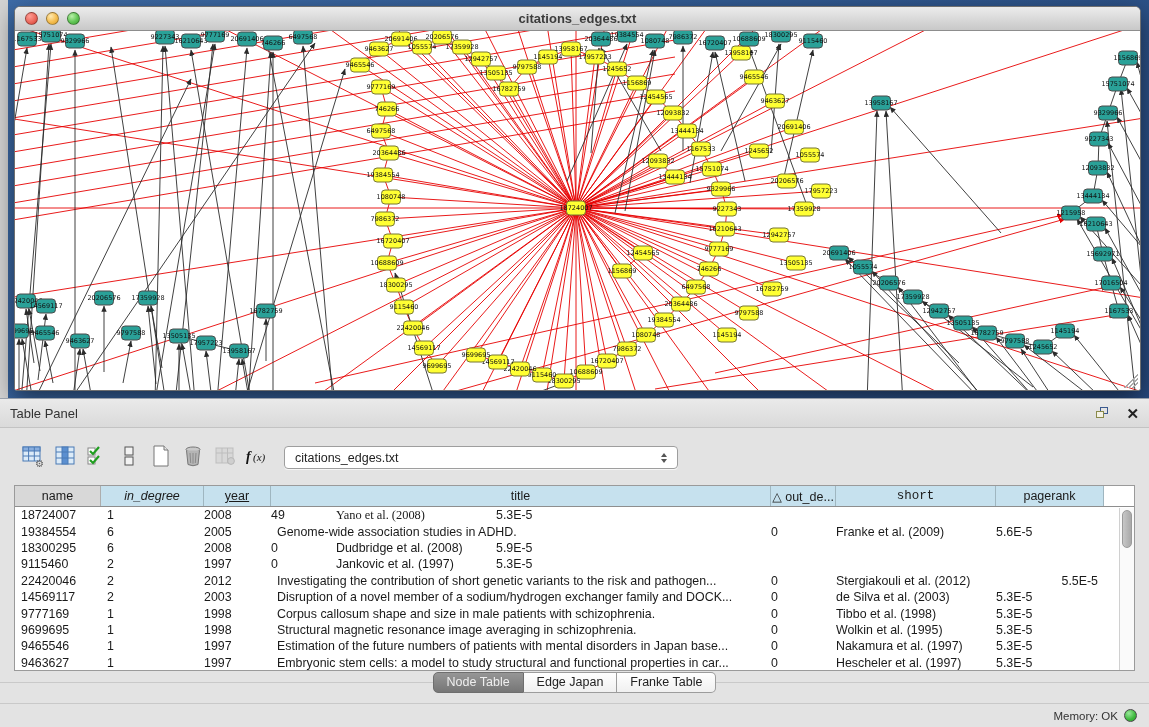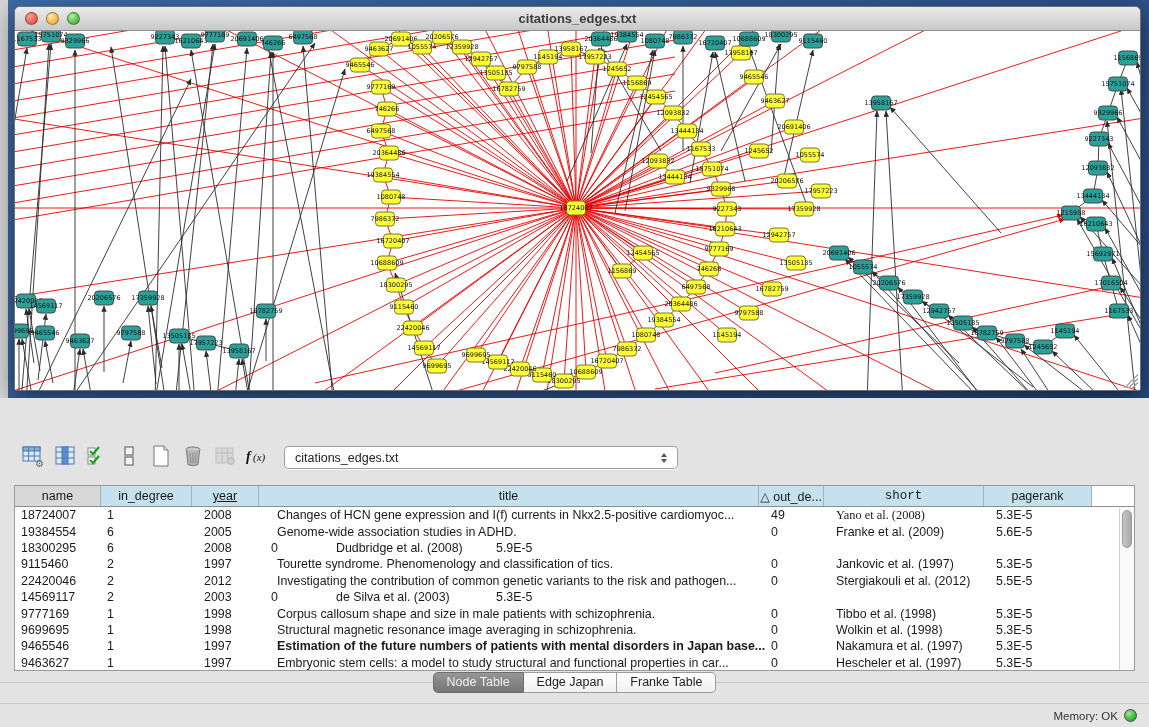--- a/index.html
+++ b/index.html
@@ -643,20 +643,29 @@
             <text x="1104" y="282" text-anchor="middle" class="nlabel">1167533</text>
             <rect x="856.5" y="65" width="19" height="14" rx="3.5" class="nt"></rect>
             <text x="866" y="74" text-anchor="middle" class="nlabel">13958167</text>
           </g>
       </svg>
       <div class="grip"></div>
     </div>
   </div>
 
   <div class="table-panel">
+    <div class="panel-header">
+      <span>Table Panel</span>
+      <span class="spacer"></span>
+      <span class="float-icon">
+          <span class="sq1"></span>
+          <span class="sq2"></span>
+        </span>
+      <span class="close-x">✕</span>
+    </div>
 
     <div class="toolbar">
       <div id="tb-buttons">
           <button class="tb-btn" style="left: 6px;"><svg width="22" height="22" viewBox="0 0 22 22">
               <rect x="1" y="2" width="17" height="14" fill="#dcebf8" stroke="#4a7ab5"></rect>
               <rect x="1" y="2" width="17" height="4" fill="#89aede" stroke="#4a7ab5"></rect>
               <line x1="6.6" y1="2" x2="6.6" y2="16" stroke="#4a7ab5"></line>
               <line x1="12.3" y1="2" x2="12.3" y2="16" stroke="#4a7ab5"></line>
               <line x1="1" y1="11" x2="18" y2="11" stroke="#4a7ab5"></line>
               <text x="13" y="22" font-size="10" fill="#666">⚙</text>
@@ -705,34 +714,33 @@
         <span class="arrows">
             <span class="tri-up"></span>
             <span class="tri-dn"></span>
           </span>
       </div>
     </div>
 
     <div class="tablewrap">
       <div class="thead" id="thead">
           <div class="th gray" style="width: 86px;">name</div>
-          <div class="th" style="width: 91px;">in_degree</div>
+          <div class="th" style="width: 103px; font-style: italic;">in_degree</div>
           <div class="th" style="width: 67px; text-decoration: underline;">year</div>
           <div class="th" style="width: 500px;">title</div>
           <div class="th" style="width: 65px;">△ out_de...</div>
           <div class="th" style="width: 160px; font-family: Liberation Mono, monospace;">short</div>
           <div class="th" style="width: 108px;">pagerank</div>
           <div class="th filler"></div>
         </div>
       <div class="tbody" id="tbody">
           <div class="tr">
             <div class="td" style="width: 86px;">18724007</div>
             <div class="td" style="width: 97px;">1</div>
             <div class="td" style="width: 67px;">2008</div>
-            <div class="td" style="width: 500px; padding-left: 12px;">Changes of HCN gene expression and I(f) currents in Nkx2.5-positive cardiomyoc...</div>
             <div class="td" style="width: 65px;">49</div>
             <div class="td" style="width: 160px; font-family: Liberation Serif, serif;">Yano et al. (2008)</div>
             <div class="td" style="width: 108px;">5.3E-5</div>
           </div>
           <div class="tr">
             <div class="td" style="width: 86px;">19384554</div>
             <div class="td" style="width: 97px;">6</div>
             <div class="td" style="width: 67px;">2005</div>
             <div class="td" style="width: 500px; padding-left: 12px;">Genome-wide association studies in ADHD.</div>
             <div class="td" style="width: 65px;">0</div>
@@ -744,65 +752,65 @@
             <div class="td" style="width: 97px;">6</div>
             <div class="td" style="width: 67px;">2008</div>
             <div class="td" style="width: 65px;">0</div>
             <div class="td" style="width: 160px;">Dudbridge et al. (2008)</div>
             <div class="td" style="width: 108px;">5.9E-5</div>
           </div>
           <div class="tr">
             <div class="td" style="width: 86px;">9115460</div>
             <div class="td" style="width: 97px;">2</div>
             <div class="td" style="width: 67px;">1997</div>
-            <div class="td" style="width: 500px; padding-left: 12px;">Tourette syndrome. Phenomenology and classification of tics.</div>
             <div class="td" style="width: 65px;">0</div>
             <div class="td" style="width: 160px;">Jankovic et al. (1997)</div>
             <div class="td" style="width: 108px;">5.3E-5</div>
           </div>
           <div class="tr">
             <div class="td" style="width: 86px;">22420046</div>
             <div class="td" style="width: 97px;">2</div>
             <div class="td" style="width: 67px;">2012</div>
-            <div class="td" style="width: 500px; padding-left: 12px;">Investigating the contribution of common genetic variants to the risk and pathogen...</div>
+            <div class="td" style="width: 500px; padding-left: 12px;">Investigating the contribution of short genetic variants to the risk and pathogen...</div>
             <div class="td" style="width: 65px;">0</div>
             <div class="td" style="width: 160px;">Stergiakouli et al. (2012)</div>
-            <div class="td" style="width: 108px;">5.5E-5</div>
+            <div class="td" style="width: 108px; text-align: right;">5.5E-5</div>
           </div>
           <div class="tr">
             <div class="td" style="width: 86px;">14569117</div>
             <div class="td" style="width: 97px;">2</div>
             <div class="td" style="width: 67px;">2003</div>
+            <div class="td" style="width: 500px; padding-left: 12px;">Disruption of a novel member of a sodium/hydrogen exchanger family and DOCK...</div>
             <div class="td" style="width: 65px;">0</div>
             <div class="td" style="width: 160px;">de Silva et al. (2003)</div>
             <div class="td" style="width: 108px;">5.3E-5</div>
           </div>
           <div class="tr">
             <div class="td" style="width: 86px;">9777169</div>
             <div class="td" style="width: 97px;">1</div>
             <div class="td" style="width: 67px;">1998</div>
             <div class="td" style="width: 500px; padding-left: 12px;">Corpus callosum shape and size in male patients with schizophrenia.</div>
             <div class="td" style="width: 65px;">0</div>
             <div class="td" style="width: 160px;">Tibbo et al. (1998)</div>
             <div class="td" style="width: 108px;">5.3E-5</div>
           </div>
           <div class="tr">
             <div class="td" style="width: 86px;">9699695</div>
             <div class="td" style="width: 97px;">1</div>
             <div class="td" style="width: 67px;">1998</div>
             <div class="td" style="width: 500px; padding-left: 12px;">Structural magnetic resonance image averaging in schizophrenia.</div>
             <div class="td" style="width: 65px;">0</div>
-            <div class="td" style="width: 160px;">Wolkin et al. (1998)</div>
+            <div class="td" style="width: 160px;">Wolkin et al. (1995)</div>
             <div class="td" style="width: 108px;">5.3E-5</div>
           </div>
           <div class="tr">
             <div class="td" style="width: 86px;">9465546</div>
             <div class="td" style="width: 97px;">1</div>
             <div class="td" style="width: 67px;">1997</div>
-            <div class="td" style="width: 500px; padding-left: 12px; font-weight: bold;">Estimation of the future numbers of patients with mental disorders in Japan base...</div>
+            <div class="td" style="width: 500px; padding-left: 12px;">Estimation of the future numbers of patients with mental disorders in Japan base...</div>
             <div class="td" style="width: 65px;">0</div>
             <div class="td" style="width: 160px;">Nakamura et al. (1997)</div>
             <div class="td" style="width: 108px;">5.3E-5</div>
           </div>
           <div class="tr">
             <div class="td" style="width: 86px;">9463627</div>
             <div class="td" style="width: 97px;">1</div>
             <div class="td" style="width: 67px;">1997</div>
             <div class="td" style="width: 500px; padding-left: 12px;">Embryonic stem cells: a model to study structural and functional properties in car...</div>
             <div class="td" style="width: 65px;">0</div>

